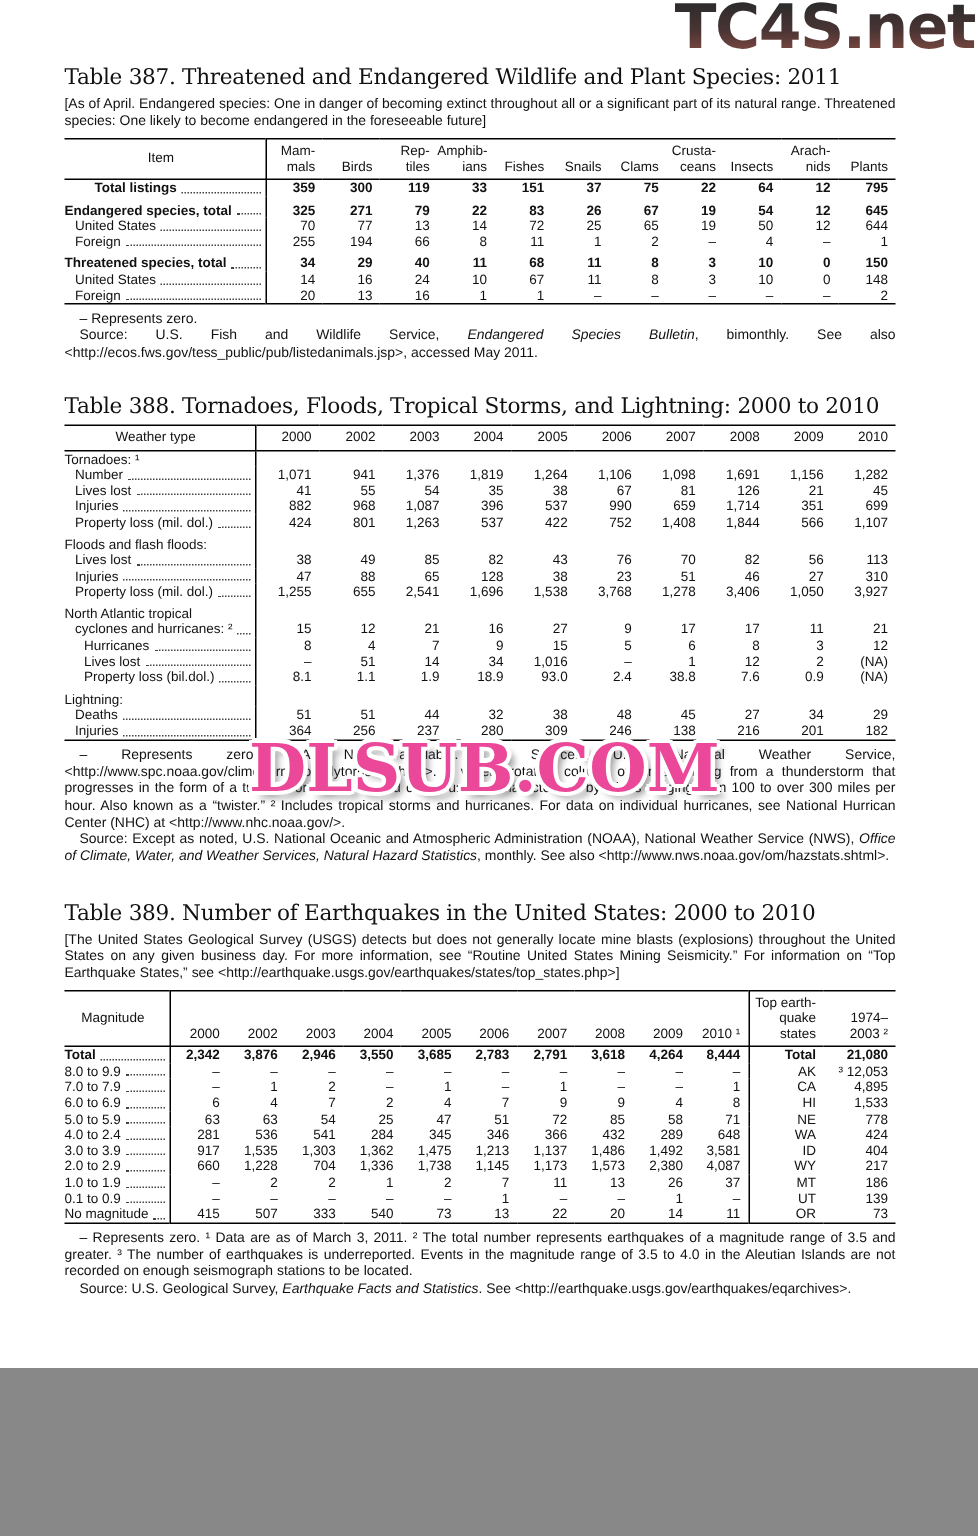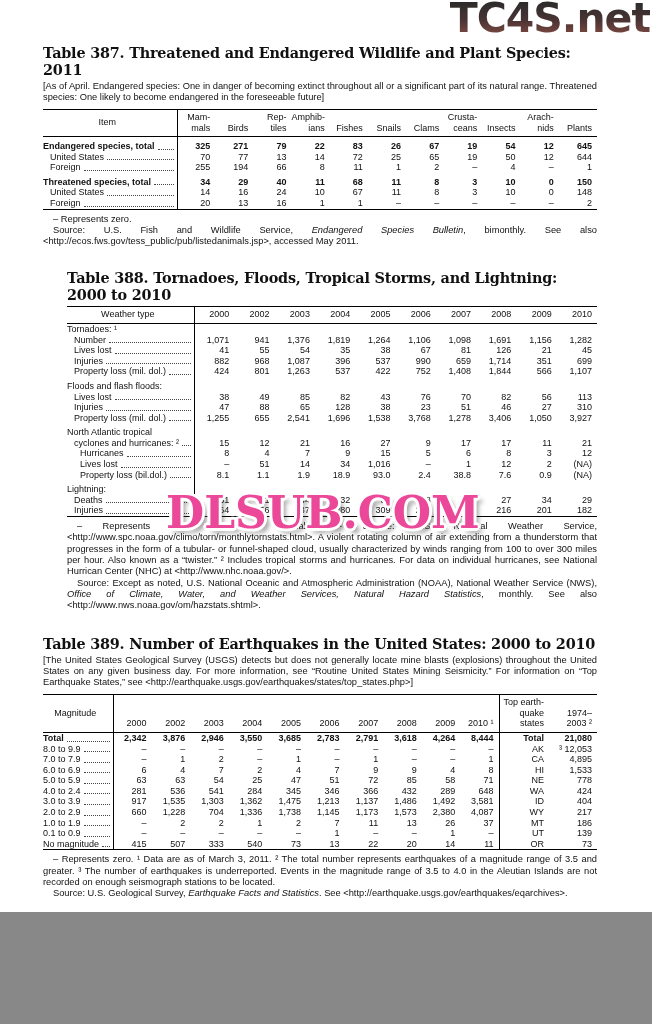--- a/index.html
+++ b/index.html
@@ -1,20 +1,20 @@
 <!DOCTYPE html>
 <html><head>
 <meta charset="utf-8">
 <style>
   html,body{margin:0;padding:0;background:#888;}
   .page{position:relative;width:652px;height:912px;background:#fff;overflow:hidden;
         font-family:"Liberation Sans",sans-serif;color:#111;}
   .content{padding:44px 55px 0 43px;}
 
-  .title{font-family:"DejaVu Serif",serif;font-weight:bold;font-size:14.4px;
+  .title{font-family:"DejaVu Serif",serif;font-weight:normal;font-size:14.4px;
          line-height:17px;margin:0 0 3px 0;letter-spacing:-0.2px;}
   .bracket{font-size:9.3px;line-height:11px;margin:0 0 6px 0;text-align:justify;}
 
   table.tbl{width:100%;border-collapse:collapse;table-layout:fixed;
             border-top:1.5px solid #000;border-bottom:1.5px solid #000;
             font-size:9px;}
   .tbl thead th{font-weight:normal;vertical-align:bottom;text-align:right;
                 padding:2px 5px 3px 0;white-space:pre-line;line-height:10.5px;
                 border-bottom:1px solid #000;}
   .tbl thead th.c-item{text-align:center;vertical-align:middle;border-right:1px solid #000;}
@@ -28,21 +28,21 @@
   .lw .dots{flex:1 1 auto;min-width:4px;border-bottom:1px dotted #444;margin:0 1px 2px 3px;}
   tr.b{font-weight:bold;}
   tr.gap td{padding-top:4px;}
   td.in1 .lw{padding-left:7px;}
   td.in2 .lw{padding-left:13px;text-align:center;}
   td.in3 .lw{padding-left:20px;}
 
   .fn{font-size:9.3px;line-height:11.3px;margin:4px 0 0 0;text-align:justify;}
   .fn p{margin:0;text-indent:10px;overflow-wrap:break-word;}
 
-  #s388{margin-top:22px;margin-left:24px;}
+  #s388{margin-top:22px;}
   #s389{margin-top:24px;}
 
   
   .wm-top{position:absolute;top:-6px;right:2px;font-weight:bold;font-size:41px;
           font-family:"DejaVu Sans",sans-serif;letter-spacing:-1px;
           background:linear-gradient(180deg,#2b2b2b 15%,#4a3434 55%,#8c4f45 95%);
           -webkit-background-clip:text;background-clip:text;
           -webkit-text-fill-color:transparent;z-index:5;}
   .wm-mid{position:absolute;top:487px;left:166px;z-index:6;
           font-family:"DejaVu Serif",serif;font-weight:bold;font-size:44px;
@@ -105,20 +105,39 @@
             <th>Clams</th>
             <th>Crusta-
 ceans</th>
             <th>Insects</th>
             <th>Arach-
 nids</th>
             <th>Plants</th>
           </tr>
         </thead>
         <tbody id="t387-body">
+            <tr class="b">
+              <td class="label in3">
+                <div class="lw">
+                  <span class="lt">Total listings</span>
+                  <span class="dots"></span>
+                </div>
+              </td>
+              <td class="num">359</td>
+              <td class="num">300</td>
+              <td class="num">119</td>
+              <td class="num">33</td>
+              <td class="num">151</td>
+              <td class="num">37</td>
+              <td class="num">75</td>
+              <td class="num">22</td>
+              <td class="num">64</td>
+              <td class="num">12</td>
+              <td class="num">795</td>
+            </tr>
             <tr class="b gap">
               <td class="label">
                 <div class="lw">
                   <span class="lt">Endangered species, total</span>
                   <span class="dots"></span>
                 </div>
               </td>
               <td class="num">325</td>
               <td class="num">271</td>
               <td class="num">79</td>

